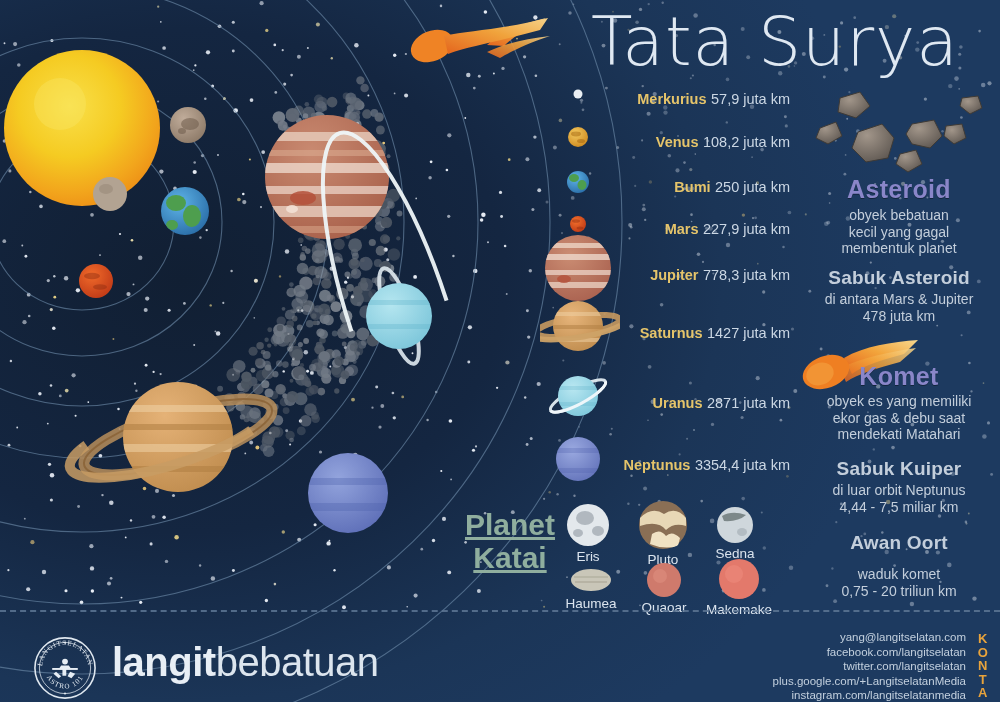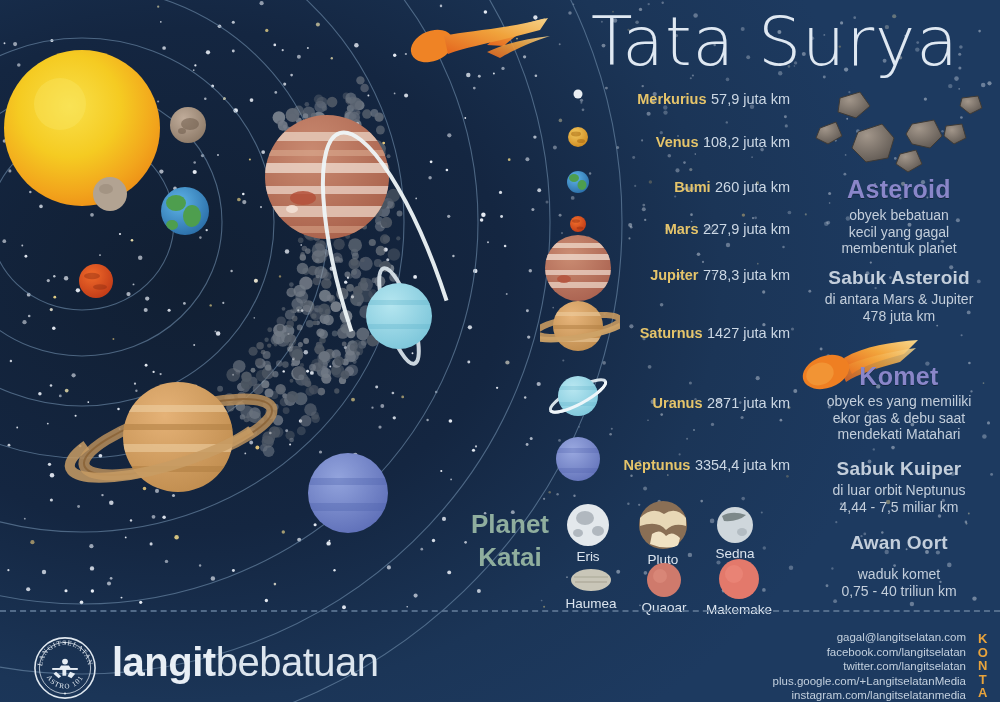--- a/index.html
+++ b/index.html
@@ -59,21 +59,21 @@
   .head-purple{
     font-size:25px;font-weight:700;color:#8a86c9;letter-spacing:.3px;
     text-shadow:0 1px 0 rgba(0,0,0,.35);
   }
   .head-grey{font-size:19px;font-weight:700;color:#c3cedb;letter-spacing:.2px;}
   .body-grey{font-size:14px;line-height:16.5px;color:#c3cedb;font-weight:400;}
 
   
   .katai{
     position:absolute;left:455px;top:508px;width:110px;text-align:center;
-    font-size:26px;font-weight:700;line-height:33px;color:#8fae9e;
+    font-size:30px;font-weight:700;line-height:33px;color:#8fae9e;text-decoration:underline;
   }
   .dwarf{position:absolute;text-align:center;width:74px;}
   .dwarf .dlabel{font-size:13.5px;color:#dbe4ee;margin-top:2px;display:block;}
   .dwarf .dball{display:block;margin:0 auto;border-radius:50%;}
 </style>
 </head>
 <body>
 
 <div id="poster">
 
@@ -1420,21 +1420,21 @@
     <div class="prow" style="top:4px">
       <span class="pname">Merkurius</span>
       <span class="pdist">57,9 juta km</span>
     </div>
     <div class="prow" style="top:47px">
       <span class="pname">Venus</span>
       <span class="pdist">108,2 juta km</span>
     </div>
     <div class="prow" style="top:92px">
       <span class="pname">Bumi</span>
-      <span class="pdist">260 juta km</span>
+      <span class="pdist">250 juta km</span>
     </div>
     <div class="prow" style="top:134px">
       <span class="pname">Mars</span>
       <span class="pdist">227,9 juta km</span>
     </div>
     <div class="prow" style="top:180px">
       <span class="pname">Jupiter</span>
       <span class="pdist">778,3 juta km</span>
     </div>
     <div class="prow" style="top:238px">
@@ -1514,21 +1514,21 @@
     <div class="body-grey" style="margin-top:2px">
       <div>di luar orbit Neptunus</div>
       <div>4,44 - 7,5 miliar km</div>
     </div>
   </div>
 
   <div class="rcol" style="top:532px">
     <div class="head-grey">Awan Oort</div>
     <div class="body-grey" style="margin-top:12px">
       <div>waduk komet</div>
-      <div>0,75 - 40 triliun km</div>
+      <div>0,75 - 20 triliun km</div>
     </div>
   </div>
 
   <div class="katai">
     <div>Planet</div>
     <div>Katai</div>
   </div>
 
   <div class="dwarf" style="left:551px;top:503px">
     <svg class="dball" width="44" height="44" viewBox="0 0 44 44">
@@ -1612,21 +1612,21 @@
       </g>
       <circle cx="50" cy="10" r="1.6" fill="#e6edf4"></circle>
       <circle cx="50" cy="90" r="1.6" fill="#e6edf4"></circle>
     </svg>
 
     <div class="brand">
       <span class="b1">langit</span><span class="b2">bebatuan</span>
     </div>
 
     <div class="contact">
-      <div>gagal@langitselatan.com</div>
+      <div>yang@langitselatan.com</div>
       <div>facebook.com/langitselatan</div>
       <div>twitter.com/langitselatan</div>
       <div>plus.google.com/+LangitselatanMedia</div>
       <div>instagram.com/langitselatanmedia</div>
     </div>
 
     <div class="kontak">
         <span>K</span>
         <span>O</span>
         <span>N</span>

